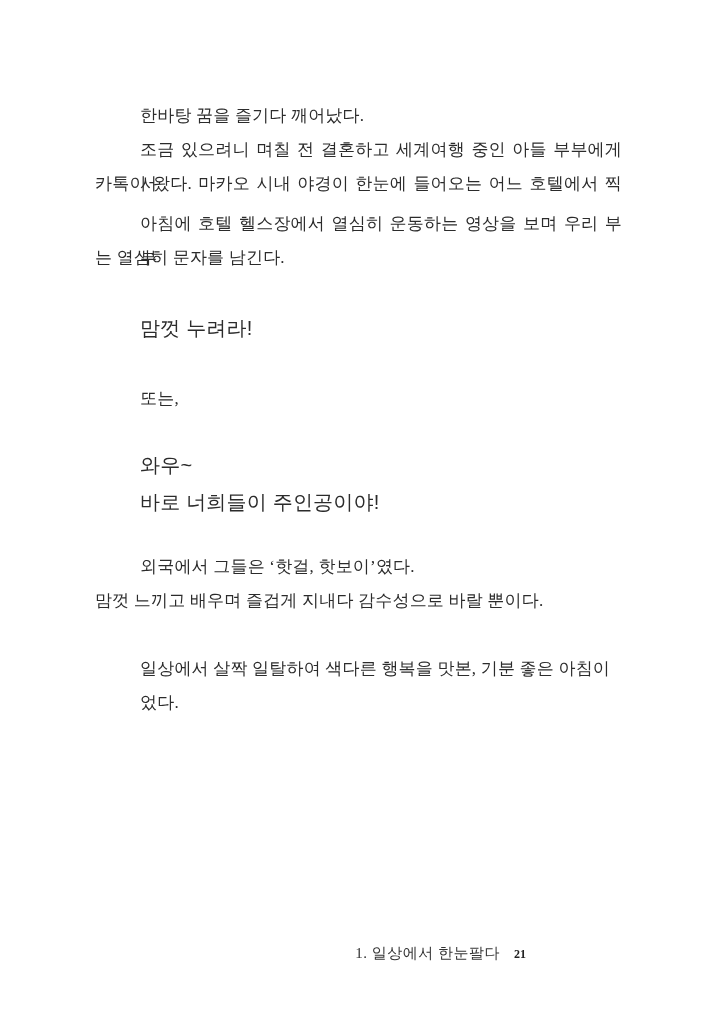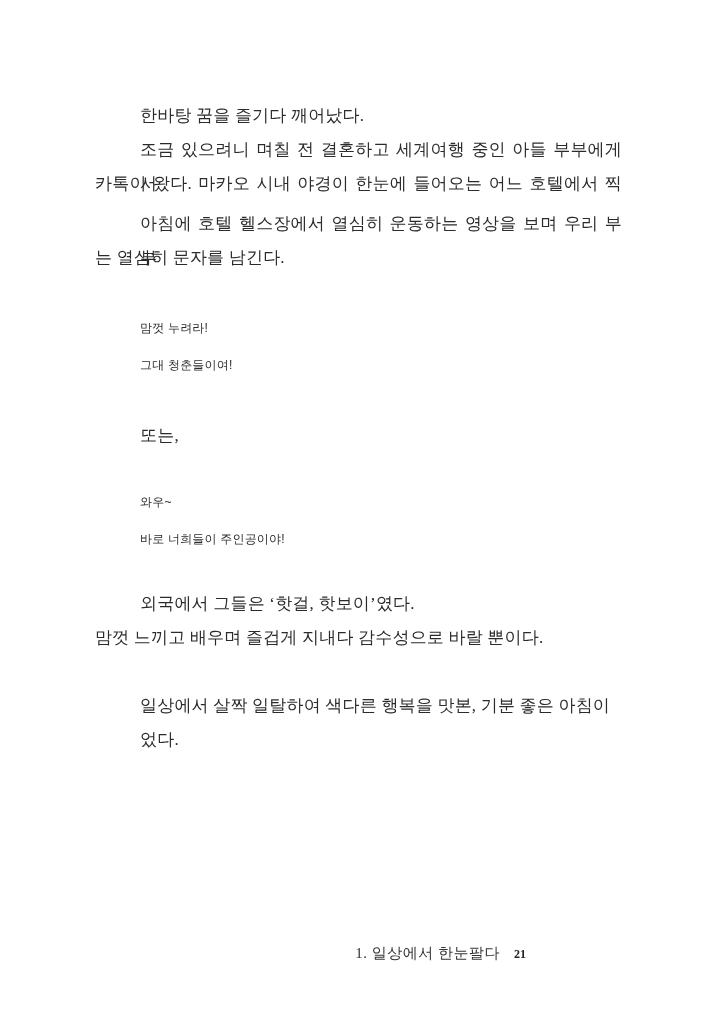--- a/index.html
+++ b/index.html
@@ -30,21 +30,21 @@
   }
   .indent {
     padding-left: 45px;
   }
   .fill {
     text-align: justify;
     text-align-last: justify;
   }
   .quote {
     font-family: "Liberation Sans", "DejaVu Sans", sans-serif;
-    font-size: 12px;
+    font-size: 20px;
     line-height: 37px;
     height: 37px;
     letter-spacing: 0.2px;
   }
   .footer {
     position: absolute;
     top: 944px;
     right: 103px;
     display: flex;
     align-items: baseline;
@@ -70,21 +70,20 @@
 
     <div class="line indent">한바탕 꿈을 즐기다 깨어났다.</div>
 
     <div class="line indent fill">조금 있으려니 며칠 전 결혼하고 세계여행 중인 아들 부부에게서</div>
     <div class="line fill">카톡이 왔다. 마카오 시내 야경이 한눈에 들어오는 어느 호텔에서 찍</div>
 
     <div class="line indent fill" style="margin-top:6px;">아침에 호텔 헬스장에서 열심히 운동하는 영상을 보며 우리 부부</div>
     <div class="line">는 열심히 문자를 남긴다.</div>
 
     <div class="quote indent" style="margin-top:35px;">맘껏 누려라!</div>
-    <div class="quote indent">그대 청춘들이여!</div>
 
     <div class="line indent" style="margin-top:35px;">또는,</div>
 
     <div class="quote indent" style="margin-top:31px;">와우~</div>
     <div class="quote indent">바로 너희들이 주인공이야!</div>
 
     <div class="line indent" style="margin-top:29px;">외국에서 그들은 ‘핫걸, 핫보이’였다.</div>
 
     <div class="line">맘껏 느끼고 배우며 즐겁게 지내다 감수성으로 바랄 뿐이다.</div>
 

